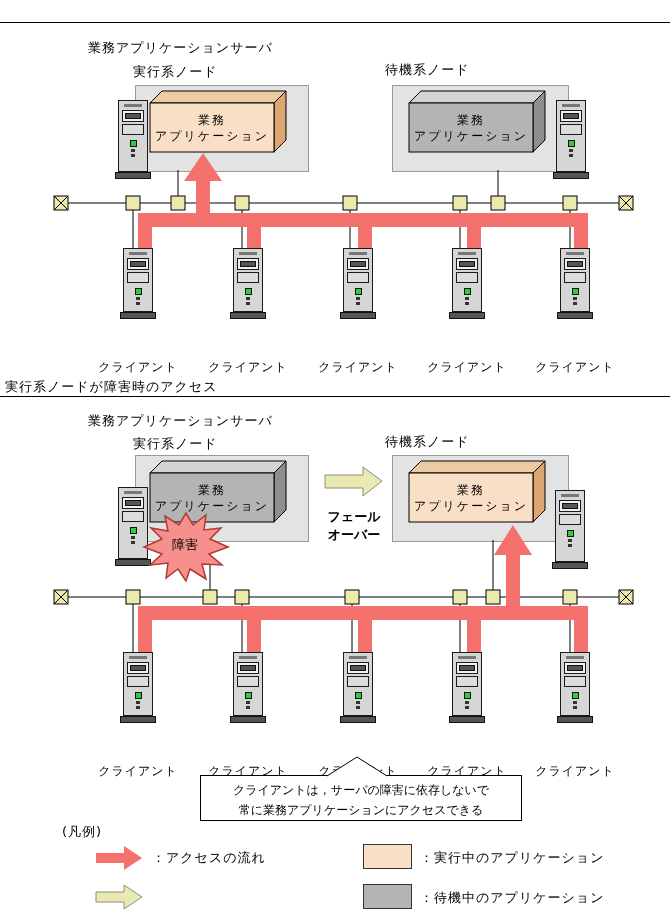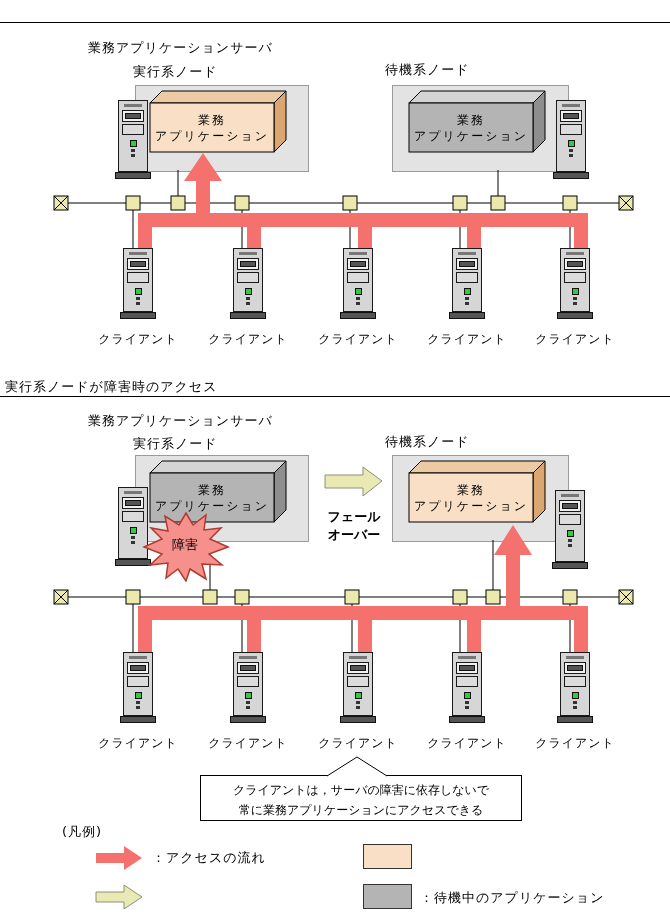--- a/index.html
+++ b/index.html
@@ -19,21 +19,21 @@
   .t-body{position:relative;margin-left:3px;width:28px;background:#d6d6d6;border:1px solid #1a1a1a;}
   .server .t-body{height:70px;}
   .client .t-body{height:62px;}
   .t-topbar{margin:3px auto 0;width:18px;height:3px;background:#777;}
   .t-bezel{margin:3px auto 0;width:20px;height:10px;background:#f0f0f0;border:1px solid #1a1a1a;}
   .t-screen{margin:2px auto 0;width:14px;height:4px;background:#555;border:1px solid #111;}
   .t-slot{margin:2px auto 0;width:20px;height:9px;background:#dcdcdc;border:1px solid #1a1a1a;}
   .t-led{margin:5px auto 0;width:5px;height:5px;background:#2ecc40;border:1px solid #111;}
   .t-dot{margin:2px auto 0;width:4px;height:3px;background:#333;}
   .t-base{width:36px;height:7px;background:#555;border:1px solid #111;box-sizing:border-box;}
-  .client-label{position:absolute;width:90px;text-align:center;font-size:12px;letter-spacing:1px;white-space:nowrap;}
+  .client-label{position:absolute;width:90px;text-align:center;font-size:12px;letter-spacing:1px;white-space:nowrap;margin-top:28px;}
   .burst-text{position:absolute;font-size:13px;text-align:center;}
   .failover-label{position:absolute;width:64px;text-align:center;font-size:13px;line-height:18px;white-space:nowrap;font-weight:bold;}
   .note-box{position:absolute;left:200px;top:775px;width:322px;height:46px;background:#fff;
     border:1px solid #000;text-align:center;font-size:12px;line-height:20px;padding-top:4px;box-sizing:border-box;}
   .legend-label{position:absolute;font-size:13px;letter-spacing:1px;white-space:nowrap;}
   .swatch{position:absolute;width:47px;height:23px;border:1px solid #333;}
   .sw-run{background:#f9dfc5;}
   .sw-stb{background:#b4b4b4;}
 </style>
 </head>
@@ -414,17 +414,18 @@
   <svg class="abs" style="left:95px;top:845px" width="48" height="26">
     <polygon points="1,8 29,8 29,1 47,13 29,25 29,18 1,18" fill="#f4716e"></polygon>
   </svg>
   <div class="legend-label" style="left:152px;top:849px">：アクセスの流れ</div>
 
   <svg class="abs" style="left:95px;top:884px" width="48" height="26">
     <polygon points="1,8 29,8 29,1 47,13 29,25 29,18 1,18" fill="#e9e9b4" stroke="#8f8f78"></polygon>
   </svg>
 
   <div class="swatch sw-run" style="left:363px;top:844px"></div>
+  <div class="legend-label" style="left:420px;top:849px">：実行中のアプリケーション</div>
 
   <div class="swatch sw-stb" style="left:363px;top:884px"></div>
   <div class="legend-label" style="left:420px;top:889px">：待機中のアプリケーション</div>
 
 </div>
 
 </body></html>

